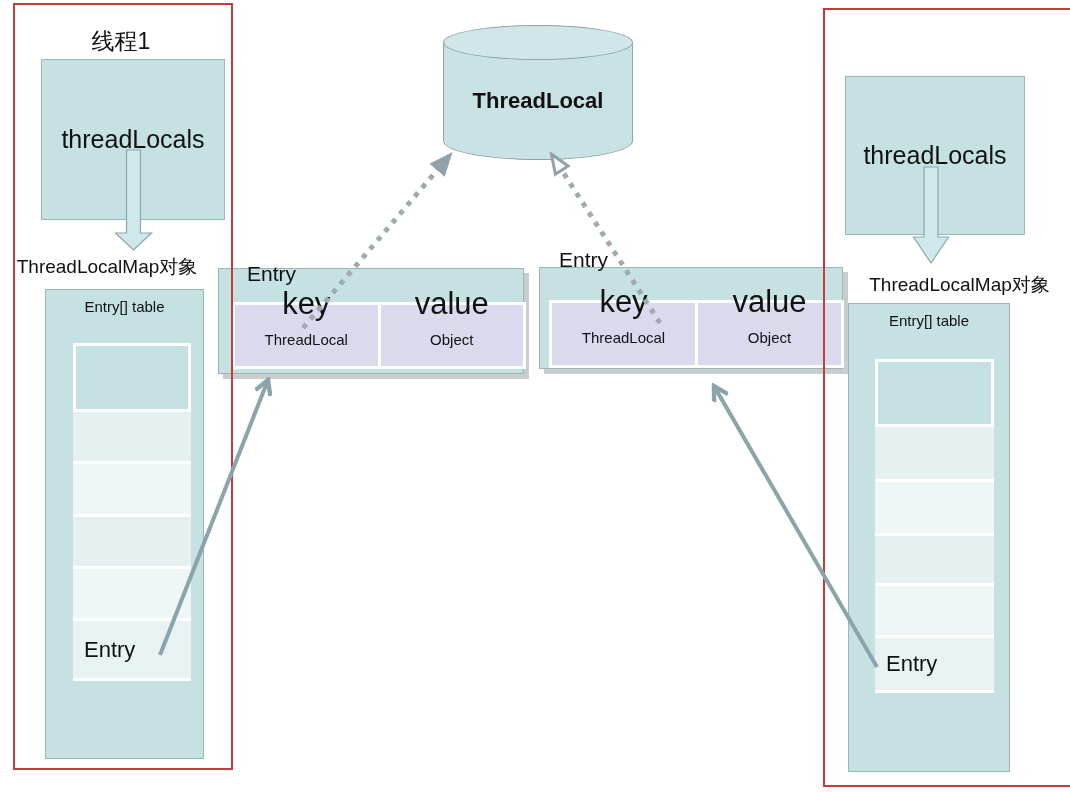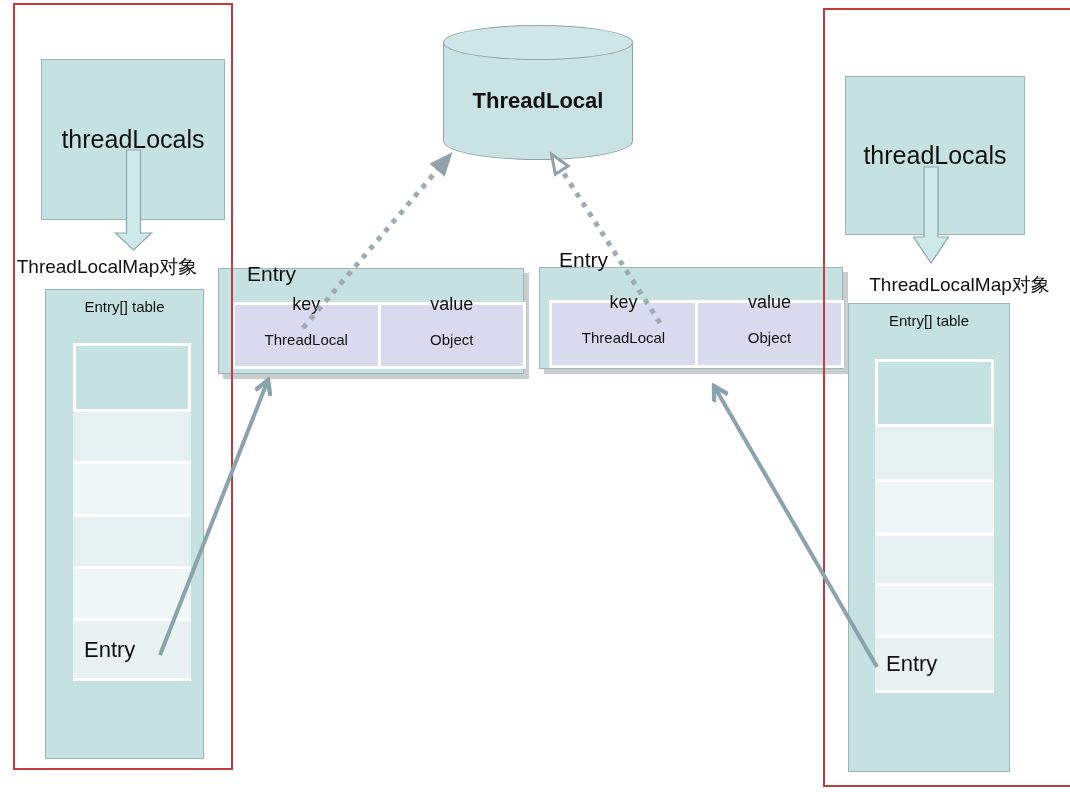--- a/index.html
+++ b/index.html
@@ -45,31 +45,32 @@
 
   
   .entry-box {
     position:absolute; background:#c5e1e2; border:1px solid #9cb6b6;
     box-shadow:5px 5px 0 #c9cdcd; z-index:2;
   }
   .entry-box-label { position:absolute; font-size:21px; white-space:nowrap; }
   .kv-row { position:absolute; display:flex; border:3px solid #ffffff; background:#ffffff; }
   .kv-cell { flex:1; background:#d9daee; text-align:center; overflow:visible; }
   .kv-cell.key { border-right:3px solid #ffffff; }
-  .kv-head { font-size:18px; line-height:26px; margin-top:-14px; }
+  .kv-head { font-size:31px; line-height:26px; margin-top:-14px; }
   .kv-sub  { font-size:15px; margin-top:14px; }
 
   svg.overlay { position:absolute; left:0; top:0; z-index:7; pointer-events:none; }
 </style>
 </head>
 <body>
 
 <div class="canvas">
 
   <div class="redbox" style="left:13px; top:3px; width:216px; height:763px;"></div>
+  <div class="thread-title" style="left:13px; top:26px; width:216px;">线程1</div>
 
   <div class="tealbox" style="left:41px; top:59px; width:182px; height:159px; z-index:1;">
     <span class="field-label">threadLocals</span>
   </div>
 
   <div class="map-label" style="left:0px; top:254px; width:214px;">ThreadLocalMap对象</div>
 
   <div class="table-box" style="left:45px; top:289px; width:157px; height:468px;">
     <div class="table-title">Entry[] table</div>
     <div class="slots" style="left:27px; top:53px; width:118px;">

